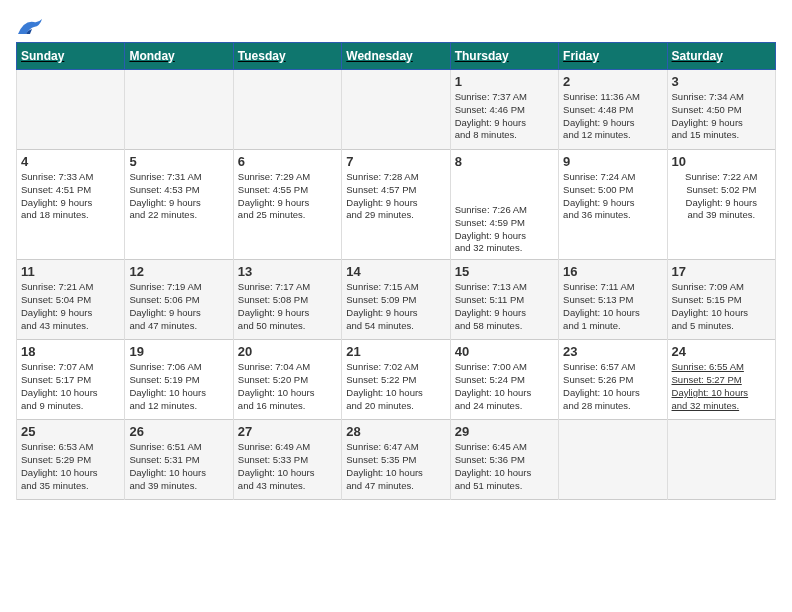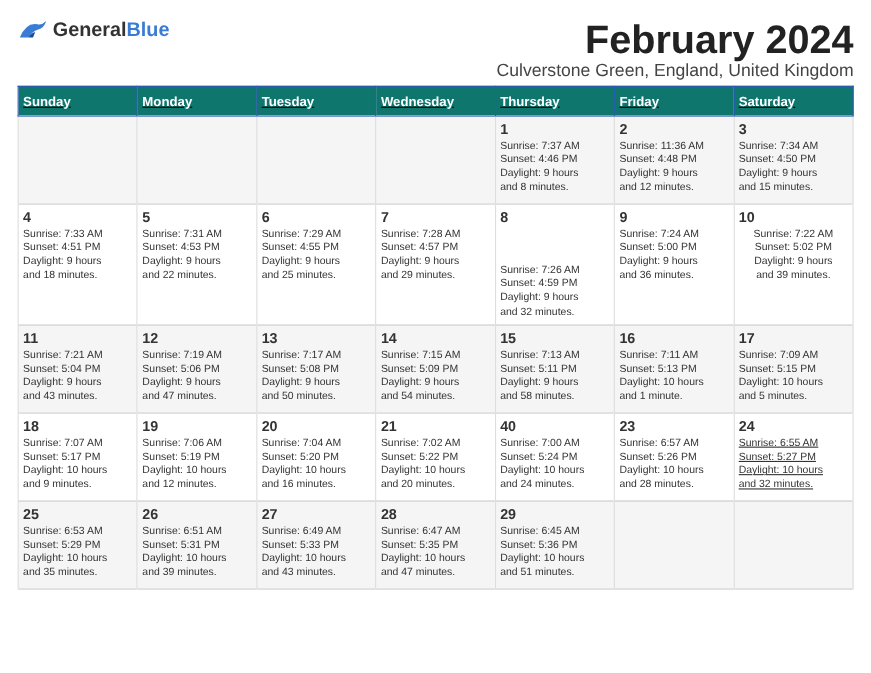--- a/index.html
+++ b/index.html
@@ -101,27 +101,20 @@
   </style>
 </head>
 <body>
 
 <div class="header-section">
   <div class="logo">
     <svg class="logo-bird" viewBox="0 0 28 22" xmlns="http://www.w3.org/2000/svg">
       <path d="M2,18 Q8,4 18,6 Q22,7 26,3 Q24,10 18,11 Q14,12 10,18 Z" fill="#3a7bd5"></path>
       <path d="M10,18 Q12,14 16,13 L14,18 Z" fill="#1a4a9a"></path>
     </svg>
-    <div>
-      <span class="logo-text-general">General</span><span class="logo-text-blue">Blue</span>
-    </div>
-  </div>
-  <div class="title-section">
-    <div class="month-title">February 2024</div>
-    <div class="location-title">Culverstone Green, England, United Kingdom</div>
   </div>
 </div>
 
 <table>
   <thead>
     <tr>
     <th>Sunday</th>
         <th>Monday</th>
         <th>Tuesday</th>
         <th>Wednesday</th>

